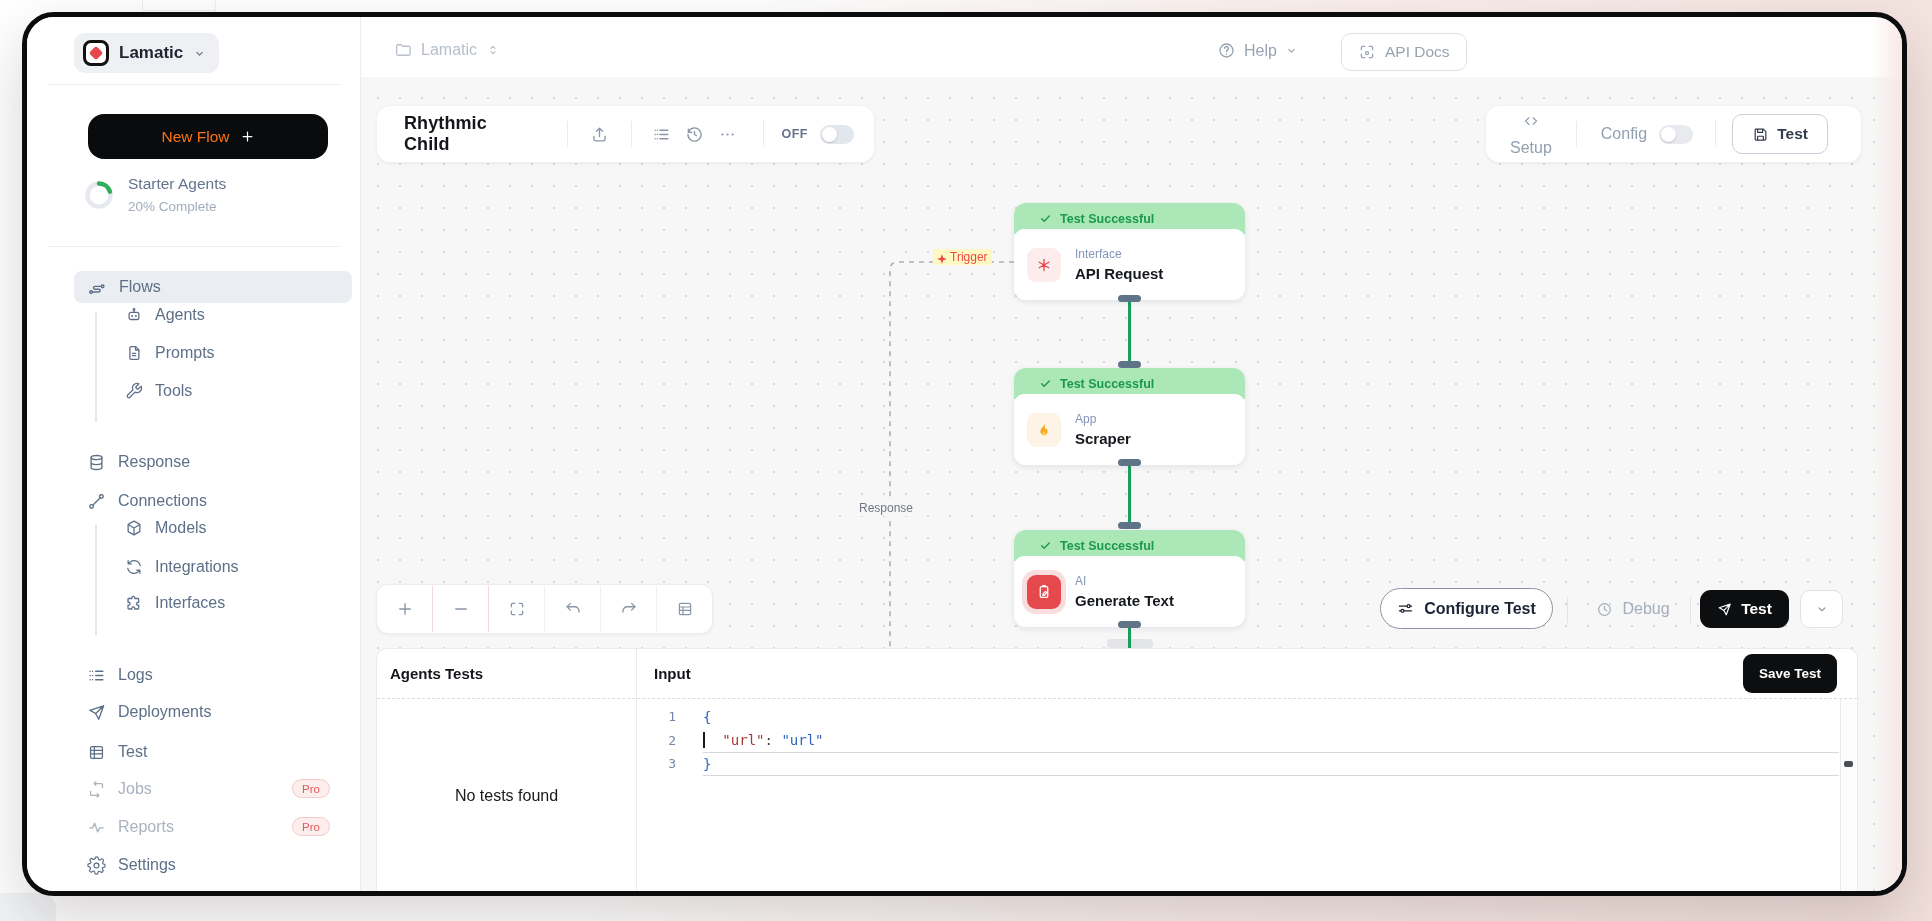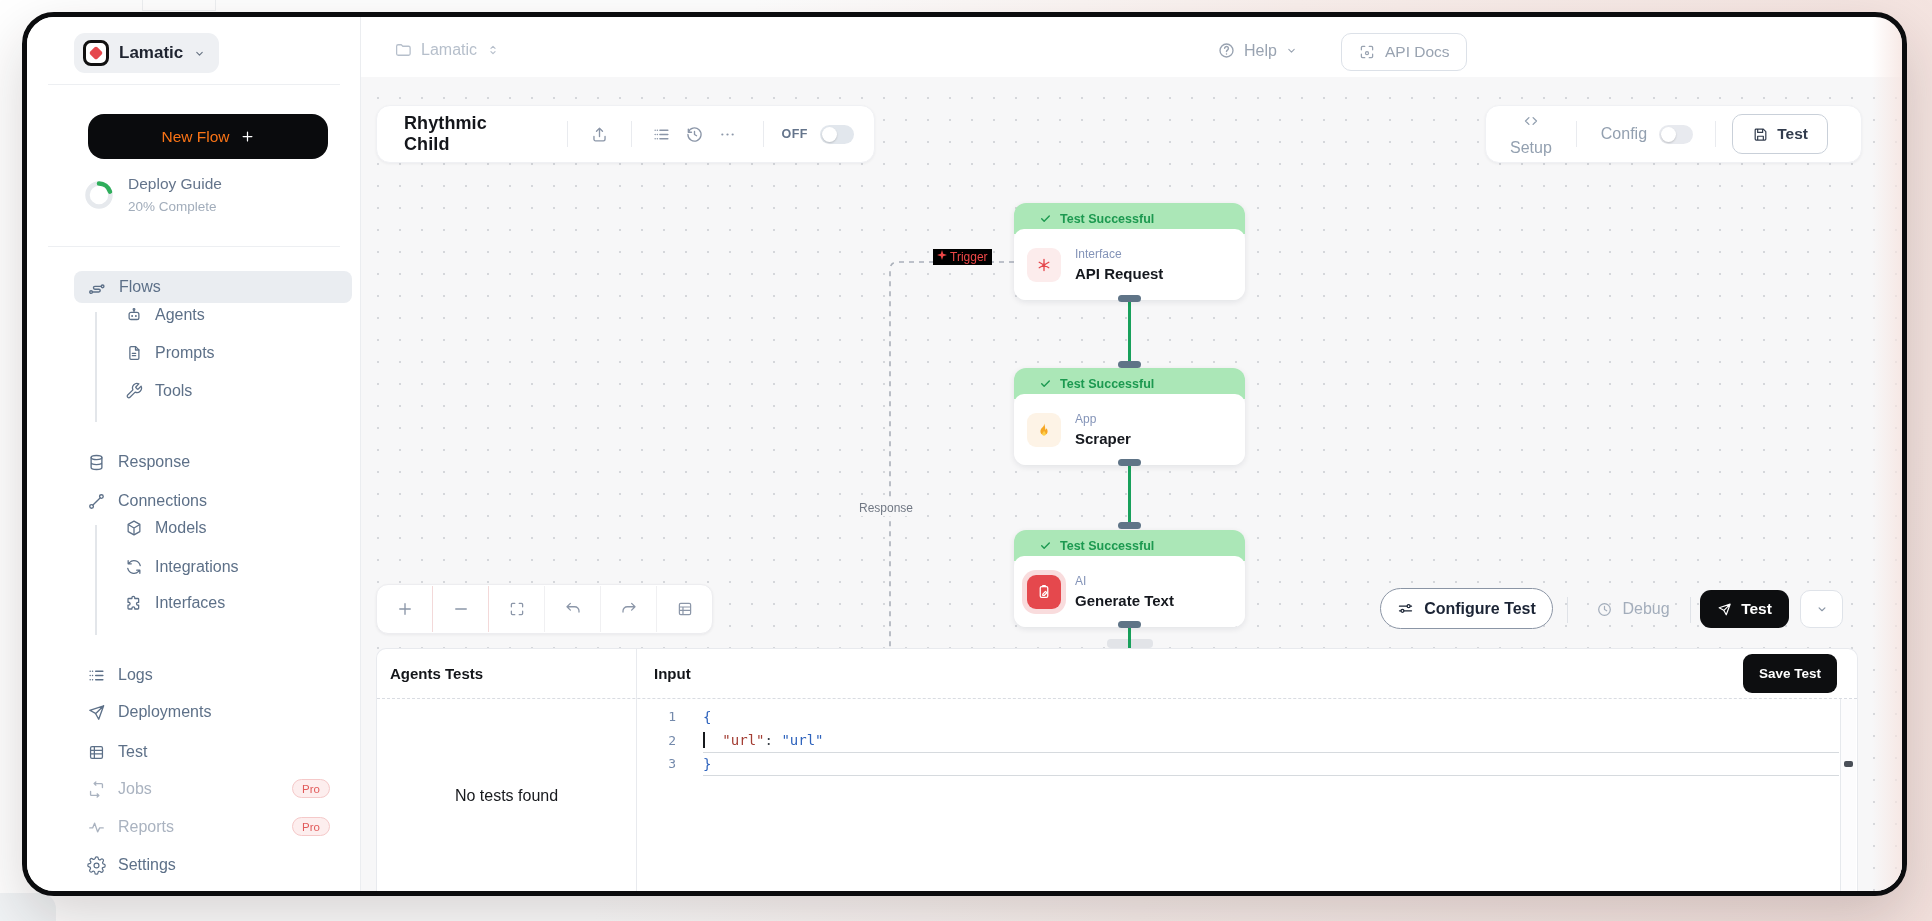--- a/index.html
+++ b/index.html
@@ -69,21 +69,21 @@
   .tile{width:34px;height:34px;border-radius:9px;display:flex;align-items:center;justify-content:center;flex:none;}
   .tile-api{background:#fcecec;}
   .tile-flame{background:#fdf3e6;}
   .tile-gen{background:#e5484d;box-shadow:0 0 0 5px #f9dcdd;}
   .node-type{font-size:12px;color:#8494b8;margin-bottom:4px;}
   .node-name{font-size:15px;font-weight:bold;color:#15181e;}
   .handle{position:absolute;left:1091px;width:23px;height:7px;border-radius:3.5px;background:#5f7487;z-index:6;}
   .gline{position:absolute;left:1101px;width:2.5px;background:#18a05b;z-index:4;}
   .ghost-bar{position:absolute;left:1080px;top:622px;width:46px;height:9px;border-radius:4px;background:#e2e4e8;z-index:1;}
 
-  .trigger-label{position:absolute;left:906px;top:232px;display:flex;align-items:flex-start;gap:3px;background:#000000;padding:1px 4px;font-size:12px;color:#ee4747;z-index:5;}
+  .trigger-label{position:absolute;left:906px;top:232px;display:flex;align-items:flex-end;gap:3px;background:#fef9c3;padding:1px 4px;font-size:12px;color:#ee4747;z-index:5;}
   .response-label{position:absolute;left:828px;top:483px;background:#f7f7f8;padding:1px 4px;font-size:12px;color:#717884;z-index:5;}
 
   
   .ctoolbar{position:absolute;left:349px;top:567px;width:337px;height:50px;background:#fff;border:1px solid #ededf0;border-radius:12px;box-shadow:0 1px 3px rgba(16,24,40,.06);display:flex;align-items:center;justify-content:space-evenly;z-index:20;}
   .ctoolbar .vdiv{height:46px;background:#f0f0f2;}
   .ctoolbar .vdiv.pink{background:#f3d9d9;}
   .configure-btn{position:absolute;left:1353px;top:571px;height:41px;width:173px;background:#fff;border:1.5px solid #8b95a5;border-radius:21px;display:flex;align-items:center;justify-content:center;gap:10px;font-size:16px;font-weight:bold;color:#1b2435;font-family:inherit;cursor:pointer;z-index:21;}
   .tb-div{position:absolute;top:580px;width:1px;height:26px;background:#dfe2e7;z-index:21;}
   .debug-item{position:absolute;left:1556px;top:573px;height:38px;width:100px;display:flex;align-items:center;justify-content:center;gap:9px;color:#a3adbb;font-size:16px;cursor:pointer;z-index:21;}
   .test-btn{position:absolute;left:1673px;top:573px;height:38px;width:89px;background:#0d0e10;border:none;border-radius:11px;color:#fff;font-size:15.5px;font-weight:bold;font-family:inherit;display:flex;align-items:center;justify-content:center;gap:9px;cursor:pointer;z-index:21;}
@@ -382,21 +382,21 @@
           <path d="M12 5v14M5 12h14"></path>
         </svg>
     </button>
 
     <div class="starter">
       <svg width="32" height="32" viewBox="0 0 32 32">
         <circle cx="16" cy="16" r="11.5" fill="none" stroke="#e6e9ed" stroke-width="4.5"></circle>
         <circle cx="16" cy="16" r="11.5" fill="none" stroke="#2fae5b" stroke-width="4.5" stroke-linecap="round" stroke-dasharray="14.45 57.8" transform="rotate(-90 16 16)"></circle>
       </svg>
       <div>
-        <div class="starter-title">Deploy Guide</div>
+        <div class="starter-title">Starter Agents</div>
         <div class="starter-sub">20% Complete</div>
       </div>
     </div>
 
     <div class="side-div" style="top:229px;"></div>
 
     <div class="srow active" style="left:47px;top:254px;">
       <svg width="20" height="20" viewBox="0 0 24 24" fill="none" stroke="currentColor" stroke-width="1.7" stroke-linecap="round">
           <path d="M6.8 18h7.4c2.2 0 2.2-3.4 0-3.4H9.4c-2.2 0-2.2-3.4 0-3.4h7.4"></path>
           <circle cx="4.9" cy="18" r="1.6"></circle>

